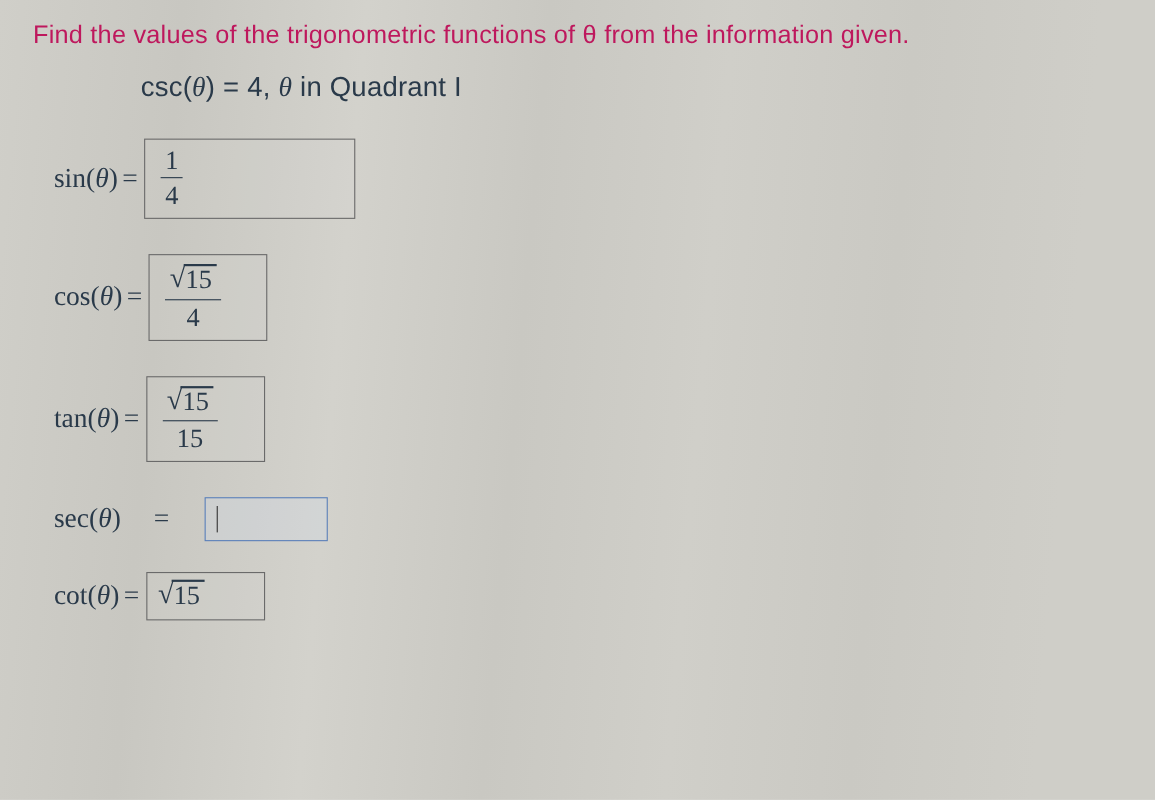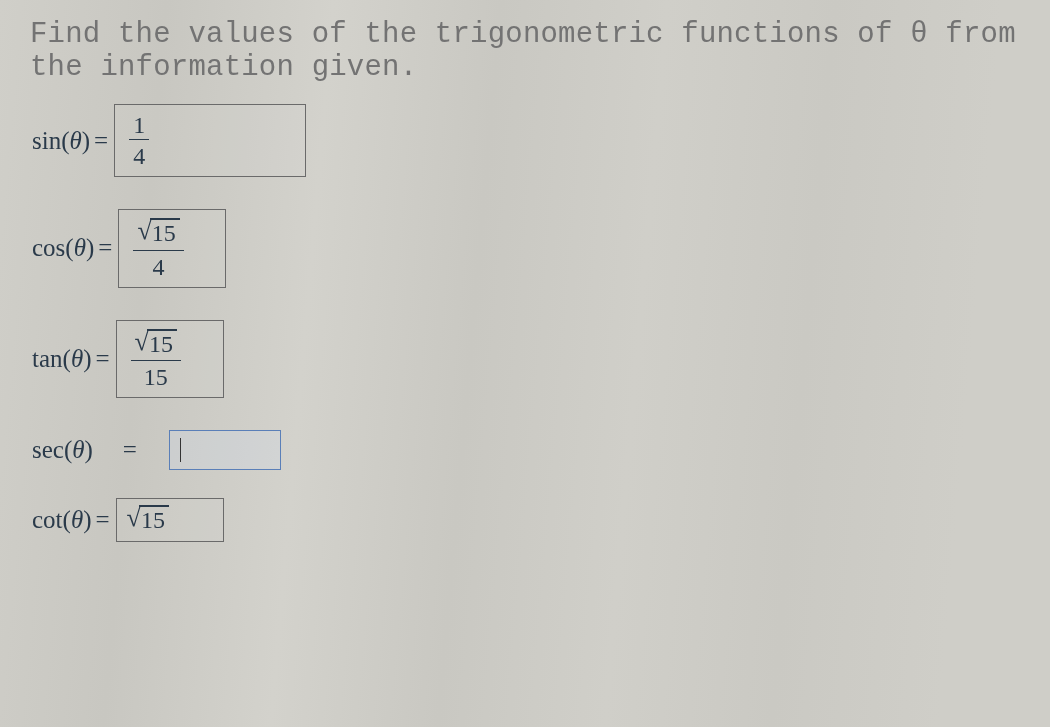--- a/index.html
+++ b/index.html
@@ -8,38 +8,37 @@
     height: 727px;
     background: linear-gradient(95deg, #d0cfc9 0%, #c8c7c1 15%, #d3d2cc 30%, #c9c8c2 45%, #d0cfc9 60%, #cac9c3 75%, #cfcec8 90%);
     font-family: "Segoe UI", Arial, sans-serif;
     color: #2a3a4a;
     overflow: hidden;
   }
   .page {
     padding: 18px 20px 0 30px;
   }
   .prompt {
-    font-size: 29px;
-    color: #737373;
+    font-size: 23px;
+    color: #be185d;
     margin-bottom: 20px;
     letter-spacing: 0.2px;
-    font-family: Liberation Mono, monospace;
   }
   .given {
     font-size: 25px;
     color: #2a3a4a;
     margin-left: 98px;
     margin-bottom: 32px;
     letter-spacing: 0.2px;
   }
   .row {
     display: flex;
     align-items: center;
     margin-bottom: 32px;
-    margin-left: 2px;
+    margin-left: 19px;
   }
   .label {
     font-size: 25px;
     color: #2a3a4a;
     white-space: nowrap;
     font-family: "Times New Roman", serif;
   }
   .eq {
     font-size: 25px;
     color: #2a3a4a;
@@ -111,20 +110,23 @@
     vertical-align: middle;
   }
 </style>
 </head>
 <body>
 
 <div class="page">
 
   <div class="prompt">Find the values of the trigonometric functions of θ from the information given.</div>
 
+  <div class="given">
+    <span>csc(</span><span class="theta">θ</span><span>) = 4,  </span><span class="theta">θ</span><span> in Quadrant I</span>
+  </div>
 
   <div class="row">
     <span class="label">
       <span>sin(</span><span class="theta">θ</span><span>)</span>
     </span>
     <span class="eq">=</span>
     <div class="answer-box wide">
       <span class="frac">
         <span class="num">1</span>
         <span class="den">4</span>

